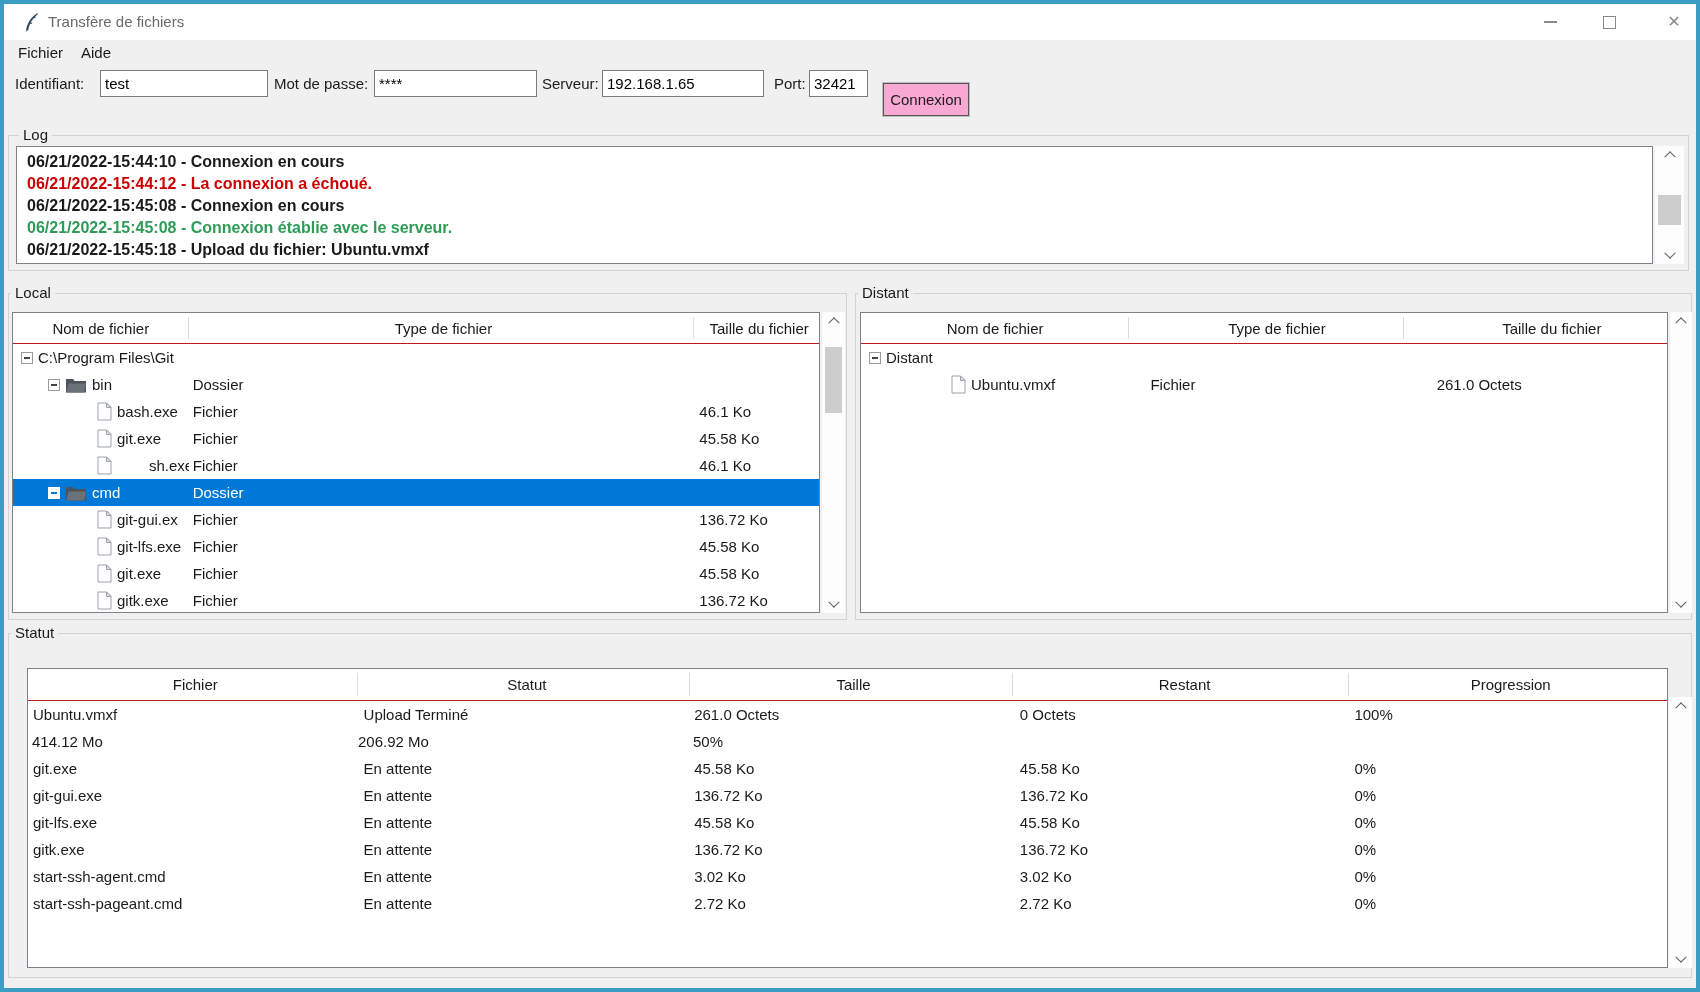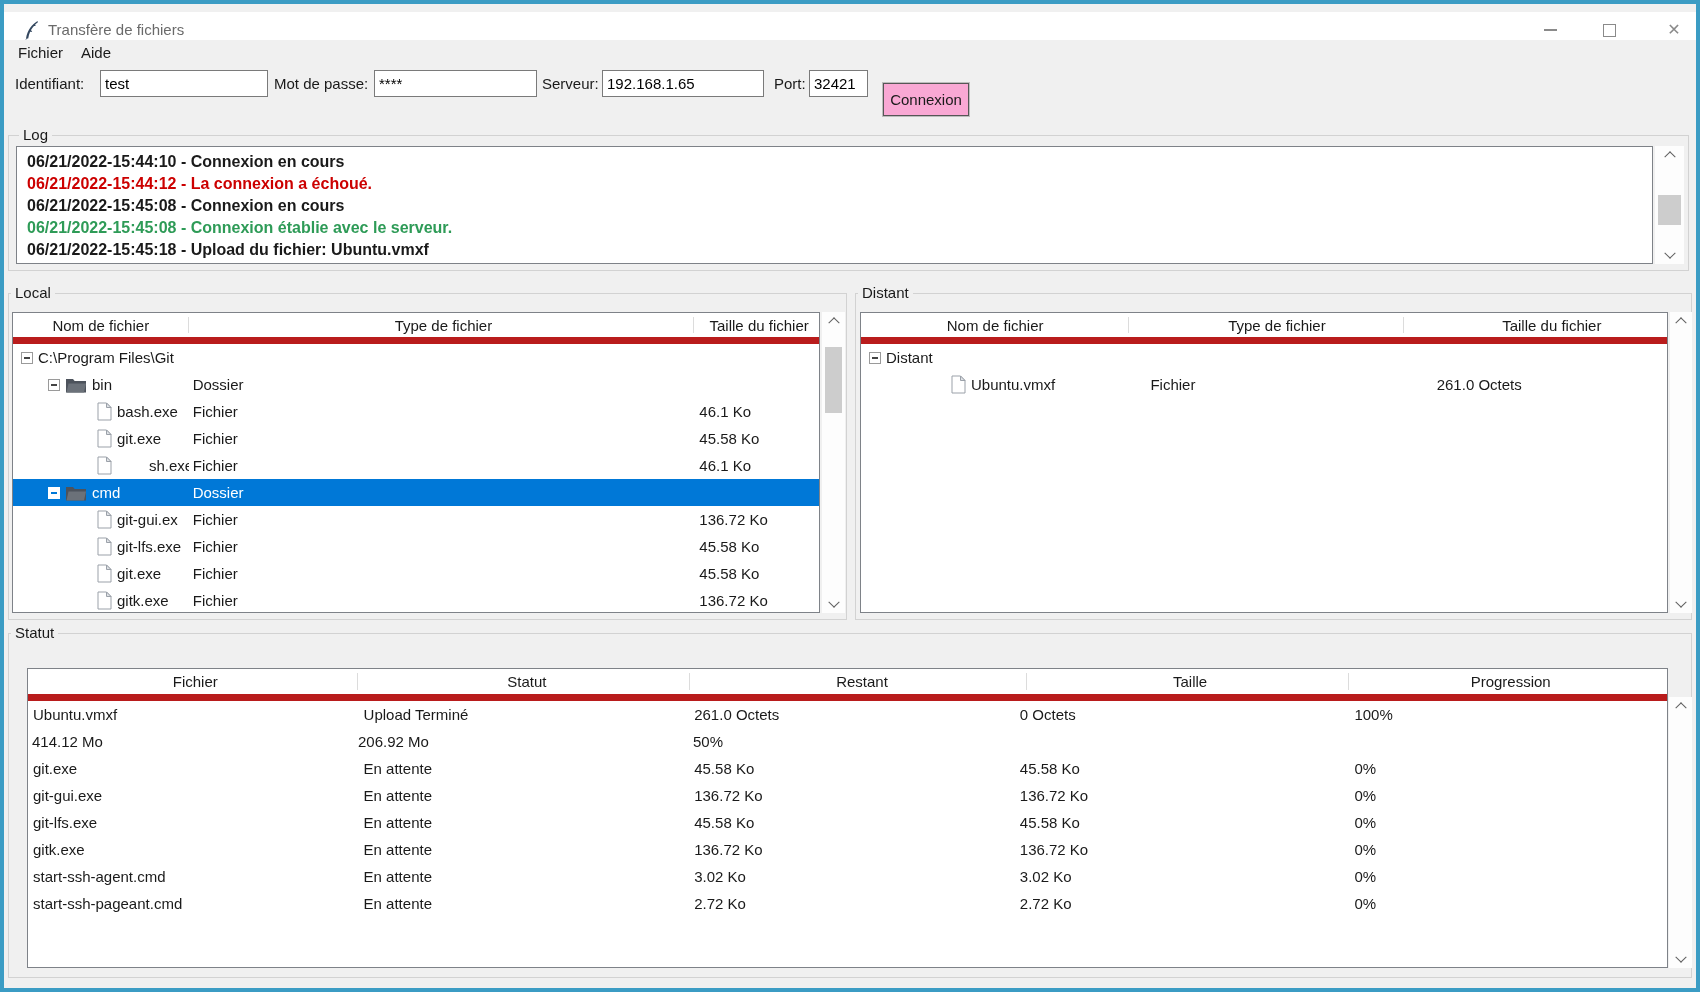--- a/index.html
+++ b/index.html
@@ -1,21 +1,21 @@
 <!DOCTYPE html>
 <html><head>
 <meta charset="utf-8">
 <style>
   html,body{margin:0;padding:0;}
   body{width:1700px;height:992px;font-family:"Liberation Sans",sans-serif;color:#1a1a1a;background:#dfe3e6;}
   #app{position:relative;width:1700px;height:992px;background:#f0f0f0;overflow:hidden;}
   .win-border{position:absolute;inset:0;border:4px solid #3b9cc4;pointer-events:none;z-index:60;}
 
   
-  .titlebar{position:absolute;left:4px;top:12px;width:1692px;height:51px;background:#ffffff;}
+  .titlebar{position:absolute;left:4px;top:4px;width:1692px;height:51px;background:#ffffff;}
   .app-title{position:absolute;left:44px;top:9px;font-size:15px;color:#6a6a6a;}
   .feather{position:absolute;left:19px;top:8px;}
   .winbtn{position:absolute;top:3px;width:34px;height:30px;display:flex;align-items:center;justify-content:center;}
   .min-glyph{width:13px;height:0;border-top:2px solid #8a8a8a;}
   .max-glyph{width:11px;height:11px;border:1.5px solid #8a8a8a;}
   .close-glyph{font-size:16px;color:#8a8a8a;line-height:1;}
 
   
   .menubar{position:absolute;left:4px;top:40px;width:1692px;height:24px;display:flex;align-items:center;padding-left:14px;gap:18px;box-sizing:border-box;background:#f0f0f0;}
   .menu-item{font-size:15px;color:#1a1a1a;}
@@ -38,21 +38,21 @@
   
   .sbar{position:absolute;background:#fdfdfd;display:flex;flex-direction:column;justify-content:space-between;align-items:center;}
   .sb-btn{width:100%;height:16px;display:flex;align-items:center;justify-content:center;flex:0 0 auto;}
   .chev{width:7px;height:7px;border-left:1.6px solid #5f5f5f;border-top:1.6px solid #5f5f5f;}
   .chev.up{transform:rotate(45deg) translate(2px,2px);}
   .chev.down{transform:rotate(225deg) translate(2px,2px);}
   .sb-thumb{position:absolute;left:3px;right:3px;background:#cdcdcd;}
 
   
   .ttable{position:absolute;background:#fff;border:1px solid #7e8288;box-sizing:border-box;overflow:hidden;}
-  .thead{display:flex;border-bottom:7px solid #b91c1c;box-sizing:border-box;}
+  .thead{display:flex;border-bottom:1px solid #b91c1c;box-sizing:border-box;}
   .hcell{position:relative;display:flex;align-items:center;justify-content:center;font-size:15px;box-sizing:border-box;}
   .hsep{position:absolute;right:0;top:4px;bottom:4px;width:1px;background:#dcdcdc;}
   .trow{display:flex;height:27px;align-items:center;box-sizing:border-box;}
   .trow.sel{background:#0078d7;color:#fff;}
   .cell{display:flex;align-items:center;height:27px;box-sizing:border-box;overflow:hidden;white-space:nowrap;font-size:15px;}
   .local-t .thead{height:31px;}
   .stat-t .thead{height:32px;}
   .local-t .c0{width:176px;}
   .local-t .c1{width:507px;padding-left:4px;}
   .local-t .c2{width:125px;padding-left:5px;}
@@ -356,26 +356,26 @@
   <div class="ttable stat-t" style="left:27px;top:668px;width:1641px;height:300px;">
     <div class="thead">
       <div class="hcell s0">
           <span>Fichier</span>
           <div class="hsep"></div>
         </div>
       <div class="hcell s1">
           <span>Statut</span>
           <div class="hsep"></div>
         </div>
+      <div class="hcell s2">
+          <span>Taille</span>
+          <div class="hsep"></div>
+        </div>
       <div class="hcell s3">
           <span>Restant</span>
-          <div class="hsep"></div>
-        </div>
-      <div class="hcell s2">
-          <span>Taille</span>
           <div class="hsep"></div>
         </div>
       <div class="hcell s4">
           <span>Progression</span>
         </div>
     </div>
     <div id="status-body">
         <div class="trow">
           <div class="cell s0">Ubuntu.vmxf</div>
           <div class="cell s1">Upload Terminé</div>

